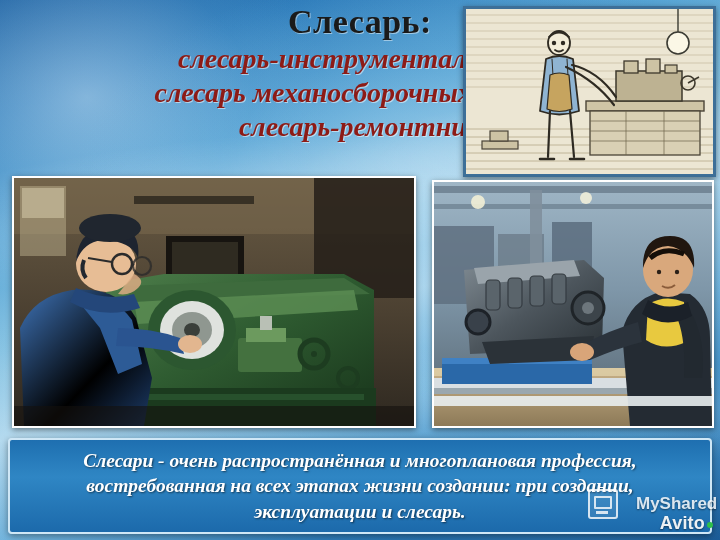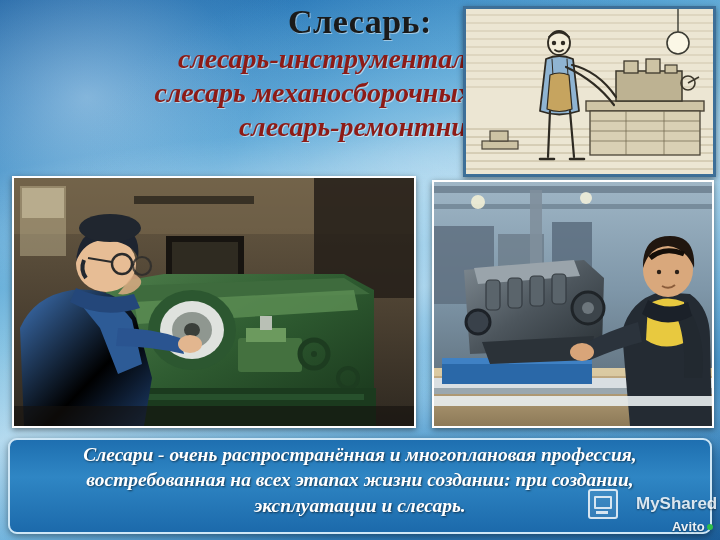--- a/index.html
+++ b/index.html
@@ -122,25 +122,25 @@
 
   
   .caption {
     position: absolute;
     left: 8px;
     bottom: 6px;
     width: 704px;
     height: 96px;
     background: linear-gradient(180deg, #1e6fb0 0%, #2f86c4 40%, #1c6aab 100%);
     border: 2px solid #cfe7f6;
-    border-radius: 9px;
+    border-radius: 4px;
     box-shadow: 0 2px 7px rgba(0,0,0,0.4);
     z-index: 8;
     display: flex;
-    align-items: flex-start;
+    align-items: center;
     justify-content: center;
     padding: 2px 10px;
     box-sizing: border-box;
   }
   .caption-text {
     font-family: "Liberation Serif", serif;
     font-size: 19.5px;
     font-weight: bold;
     font-style: italic;
     color: #ffffff;
@@ -196,21 +196,21 @@
     font-weight: bold;
     color: rgba(255,255,255,0.95);
     text-shadow: 0 1px 2px rgba(0,0,0,0.55);
   }
   .wm-avito {
     position: absolute;
     right: 7px;
     bottom: 6px;
     z-index: 21;
     font-family: "Liberation Sans", sans-serif;
-    font-size: 13px;
+    font-size: 18px;
     font-weight: bold;
     color: rgba(255,255,255,0.92);
     letter-spacing: 0.2px;
     text-shadow: 0 1px 2px rgba(0,0,0,0.5);
     pointer-events: none;
     margin-left: 33px;
   }
   .wm-avito .dot {
     display: inline-block;
     width: 6px;

